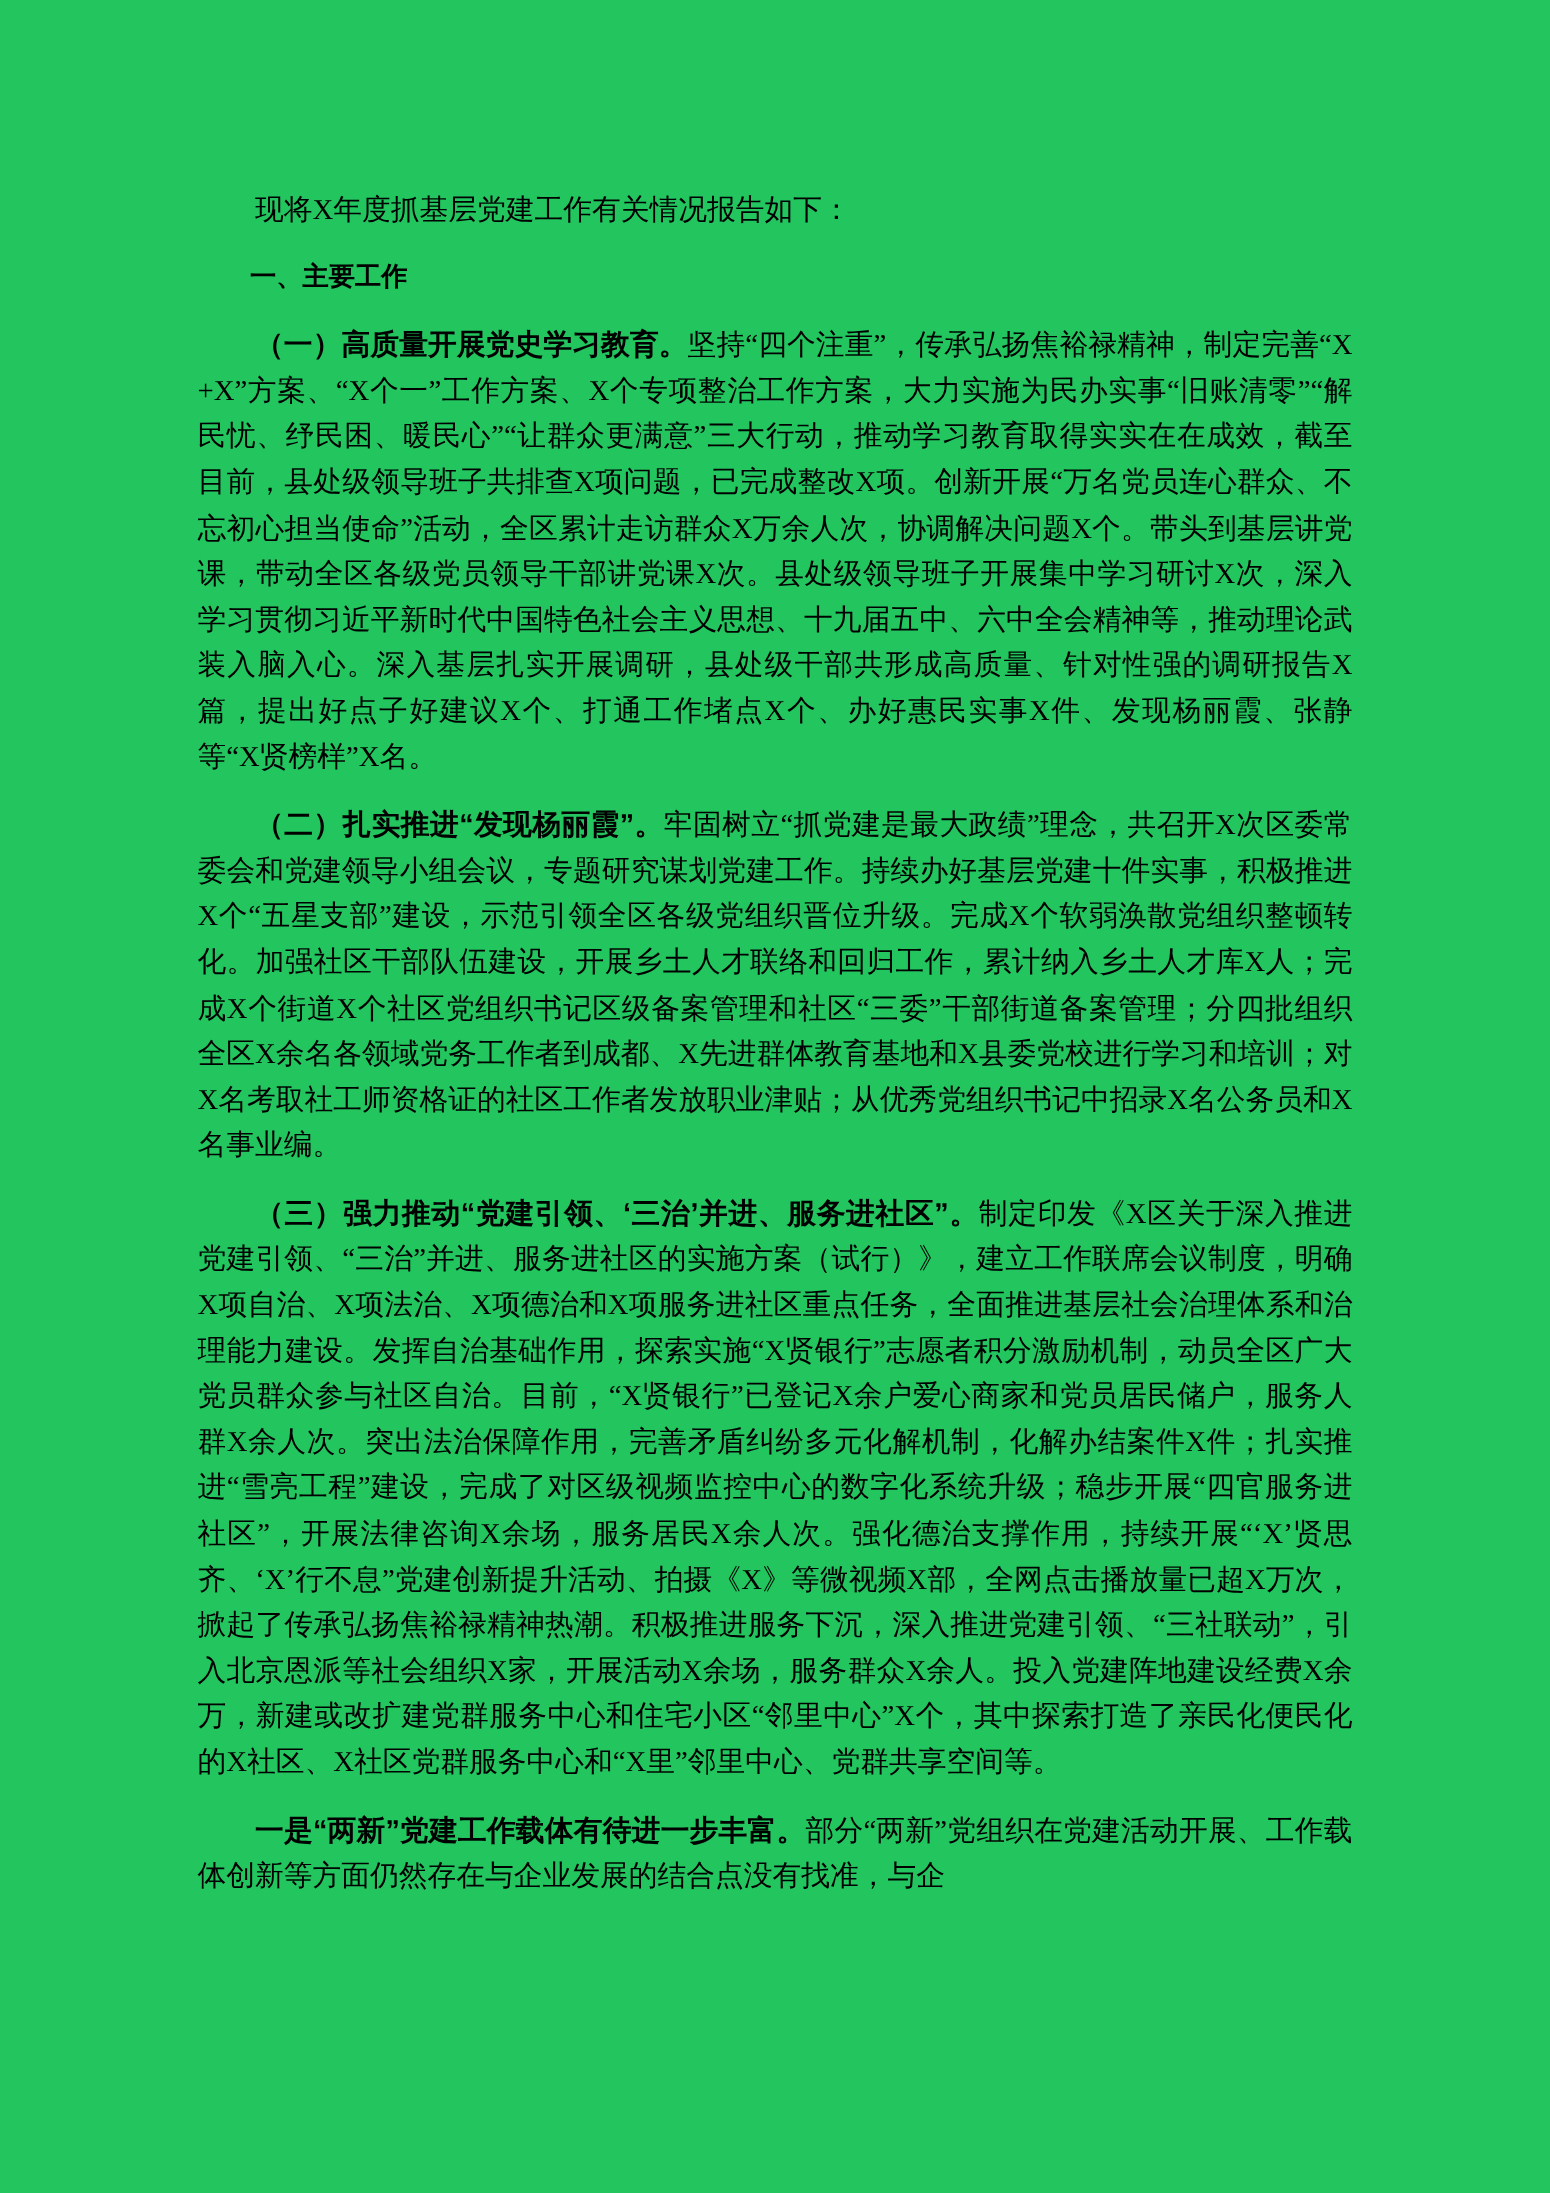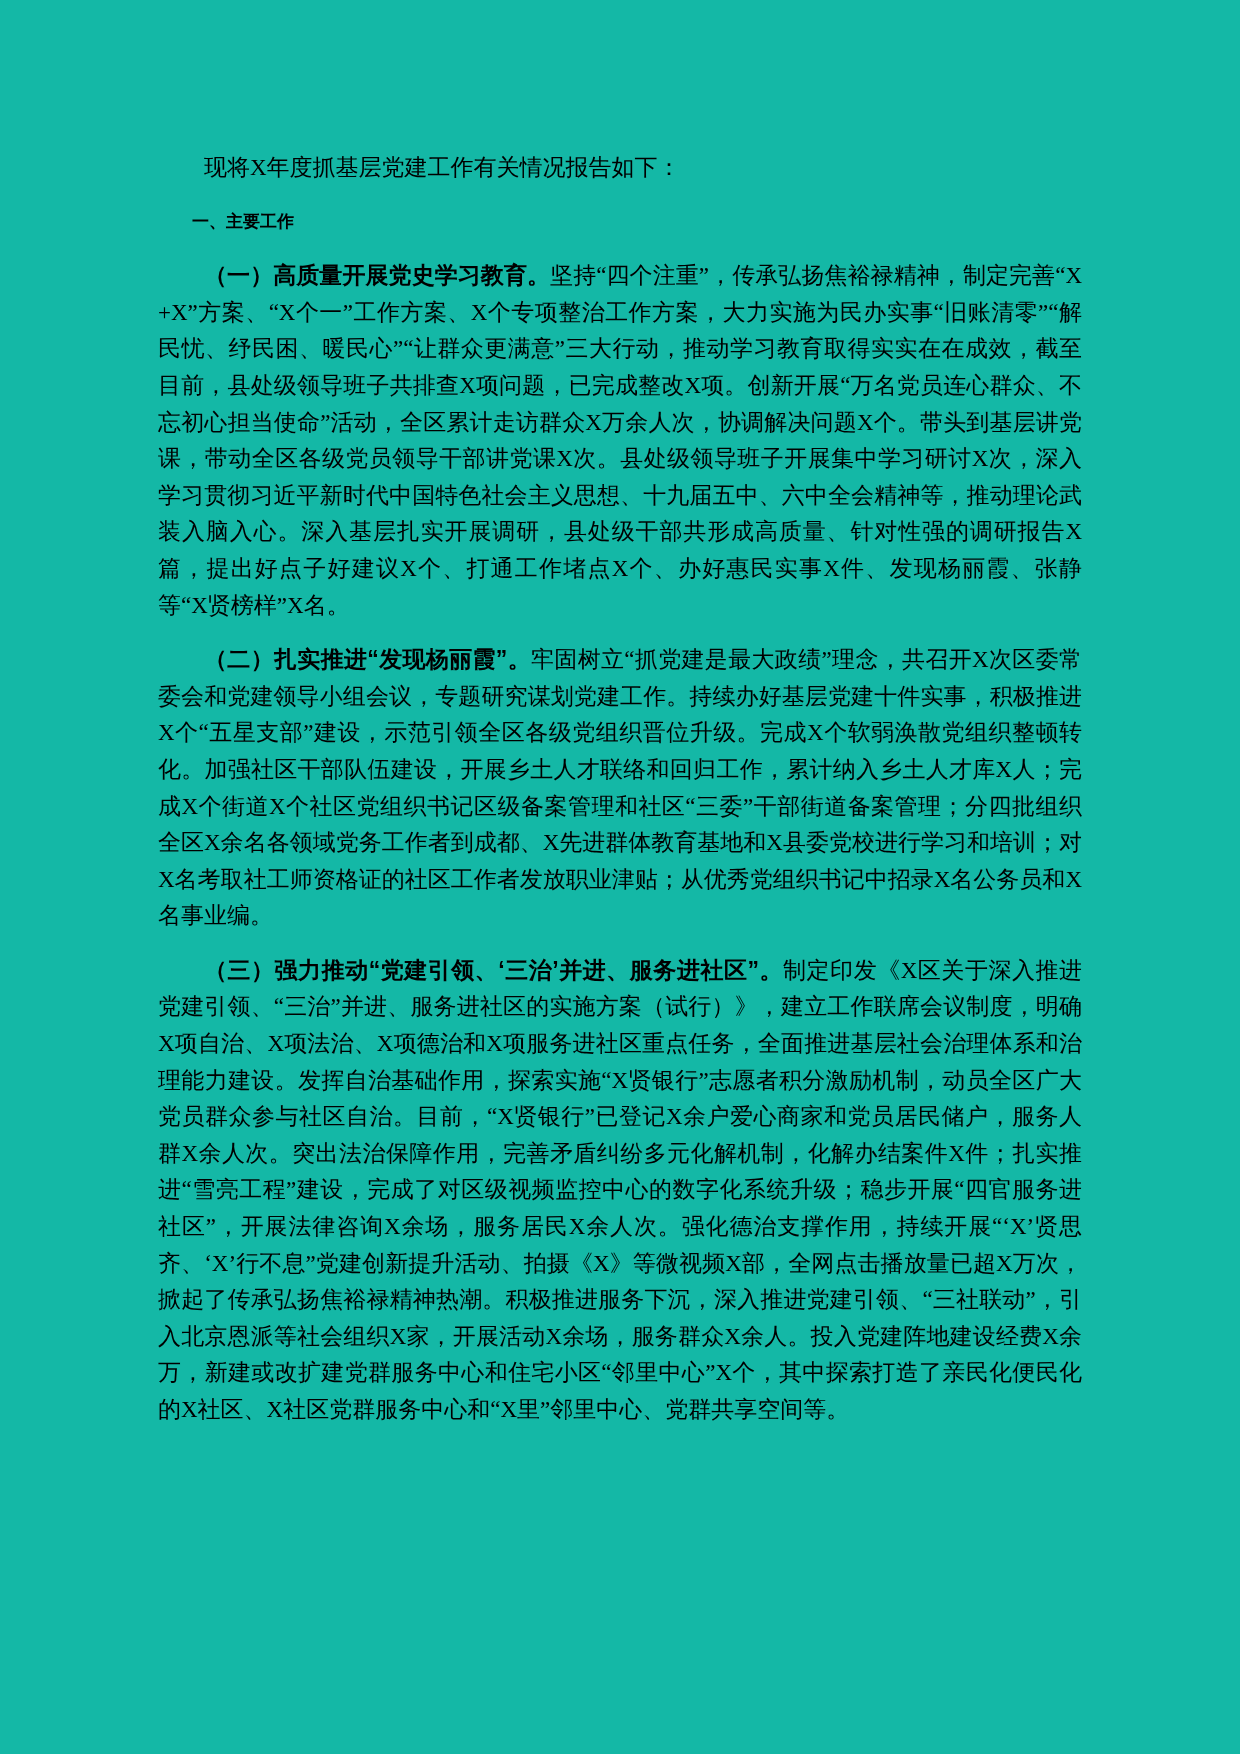--- a/index.html
+++ b/index.html
@@ -5,41 +5,41 @@
   html, body {
     margin: 0;
     padding: 0;
     background: #ffffff;
   }
   .page {
     position: relative;
     width: 1240px;
     height: 1754px;
     margin: 0 auto;
-    background: #14b8a6;
+    background: #22c55e;
     box-sizing: border-box;
     padding: 150px 158px 0 158px;
     color: #000000;
     font-family: "Liberation Serif", "DejaVu Serif", serif;
     font-size: 23px;
     line-height: 36.6px;
     overflow: hidden;
   }
   .para {
     margin: 0 0 17px 0;
     text-align: justify;
     text-indent: 2em;
     word-break: break-all;
   }
   .section-heading {
     margin: 13px 0 17px 0;
     text-indent: 2em;
     font-family: "Liberation Sans", "DejaVu Sans", sans-serif;
     font-weight: bold;
-    font-size: 17px;
+    font-size: 21px;
     line-height: 36.6px;
   }
   .lead {
     font-family: "Liberation Sans", "DejaVu Sans", sans-serif;
     font-weight: bold;
   }
   .body-run {
     font-weight: normal;
   }
 </style>
@@ -52,14 +52,15 @@
 
   <h2 class="section-heading">一、主要工作</h2>
 
   <p class="para"><span class="lead">（一）高质量开展党史学习教育。</span><span class="body-run">坚持“四个注重”，传承弘扬焦裕禄精神，制定完善“X+X”方案、“X个一”工作方案、X个专项整治工作方案，大力实施为民办实事“旧账清零”“解民忧、纾民困、暖民心”“让群众更满意”三大行动，推动学习教育取得实实在在成效，截至目前，县处级领导班子共排查X项问题，已完成整改X项。创新开展“万名党员连心群众、不忘初心担当使命”活动，全区累计走访群众X万余人次，协调解决问题X个。带头到基层讲党课，带动全区各级党员领导干部讲党课X次。县处级领导班子开展集中学习研讨X次，深入学习贯彻习近平新时代中国特色社会主义思想、十九届五中、六中全会精神等，推动理论武装入脑入心。深入基层扎实开展调研，县处级干部共形成高质量、针对性强的调研报告X篇，提出好点子好建议X个、打通工作堵点X个、办好惠民实事X件、发现杨丽霞、张静等“X贤榜样”X名。</span></p>
 
   <p class="para"><span class="lead">（二）扎实推进“发现杨丽霞”。</span><span class="body-run">牢固树立“抓党建是最大政绩”理念，共召开X次区委常委会和党建领导小组会议，专题研究谋划党建工作。持续办好基层党建十件实事，积极推进X个“五星支部”建设，示范引领全区各级党组织晋位升级。完成X个软弱涣散党组织整顿转化。加强社区干部队伍建设，开展乡土人才联络和回归工作，累计纳入乡土人才库X人；完成X个街道X个社区党组织书记区级备案管理和社区“三委”干部街道备案管理；分四批组织全区X余名各领域党务工作者到成都、X先进群体教育基地和X县委党校进行学习和培训；对X名考取社工师资格证的社区工作者发放职业津贴；从优秀党组织书记中招录X名公务员和X名事业编。</span></p>
 
   <p class="para"><span class="lead">（三）强力推动“党建引领、‘三治’并进、服务进社区”。</span><span class="body-run">制定印发《X区关于深入推进党建引领、“三治”并进、服务进社区的实施方案（试行）》，建立工作联席会议制度，明确X项自治、X项法治、X项德治和X项服务进社区重点任务，全面推进基层社会治理体系和治理能力建设。发挥自治基础作用，探索实施“X贤银行”志愿者积分激励机制，动员全区广大党员群众参与社区自治。目前，“X贤银行”已登记X余户爱心商家和党员居民储户，服务人群X余人次。突出法治保障作用，完善矛盾纠纷多元化解机制，化解办结案件X件；扎实推进“雪亮工程”建设，完成了对区级视频监控中心的数字化系统升级；稳步开展“四官服务进社区”，开展法律咨询X余场，服务居民X余人次。强化德治支撑作用，持续开展“‘X’贤思齐、‘X’行不息”党建创新提升活动、拍摄《X》等微视频X部，全网点击播放量已超X万次，掀起了传承弘扬焦裕禄精神热潮。积极推进服务下沉，深入推进党建引领、“三社联动”，引入北京恩派等社会组织X家，开展活动X余场，服务群众X余人。投入党建阵地建设经费X余万，新建或改扩建党群服务中心和住宅小区“邻里中心”X个，其中探索打造了亲民化便民化的X社区、X社区党群服务中心和“X里”邻里中心、党群共享空间等。</span></p>
 
 
+  <p class="para"><span class="lead">一是“两新”党建工作载体有待进一步丰富。</span><span class="body-run">部分“两新”党组织在党建活动开展、工作载体创新等方面仍然存在与企业发展的结合点没有找准，与企</span></p>
 
 </div>
 
 </body></html>

